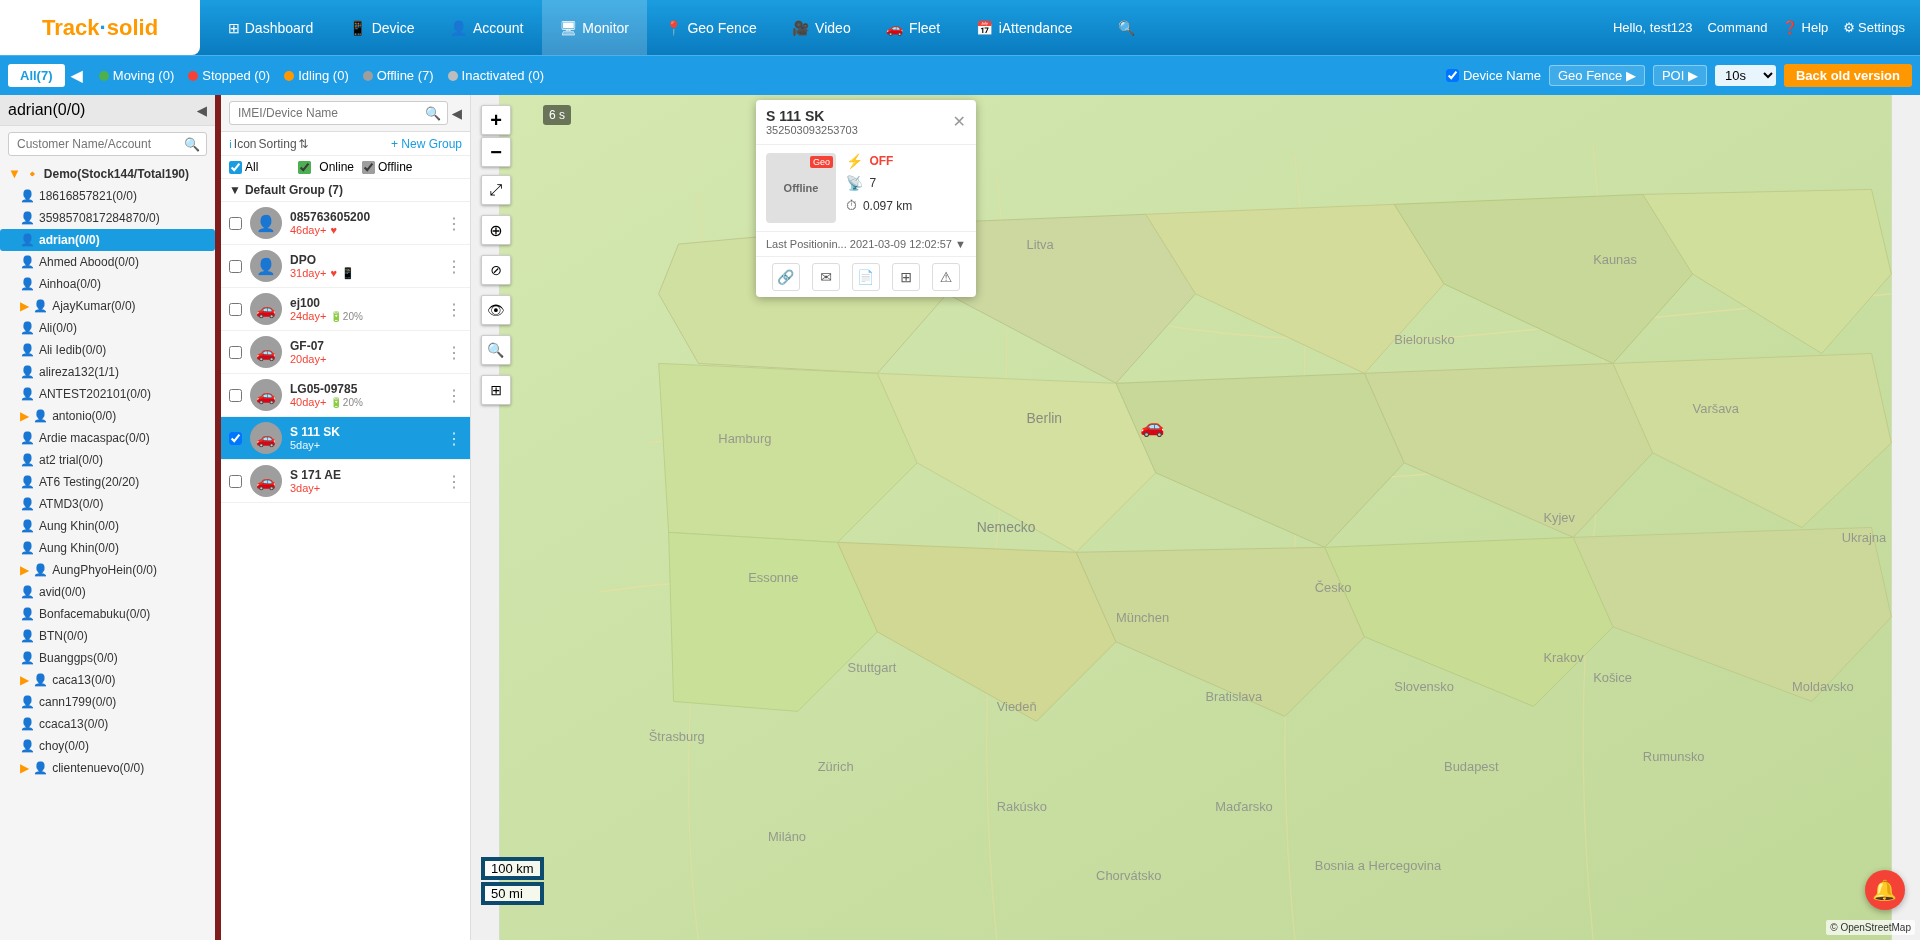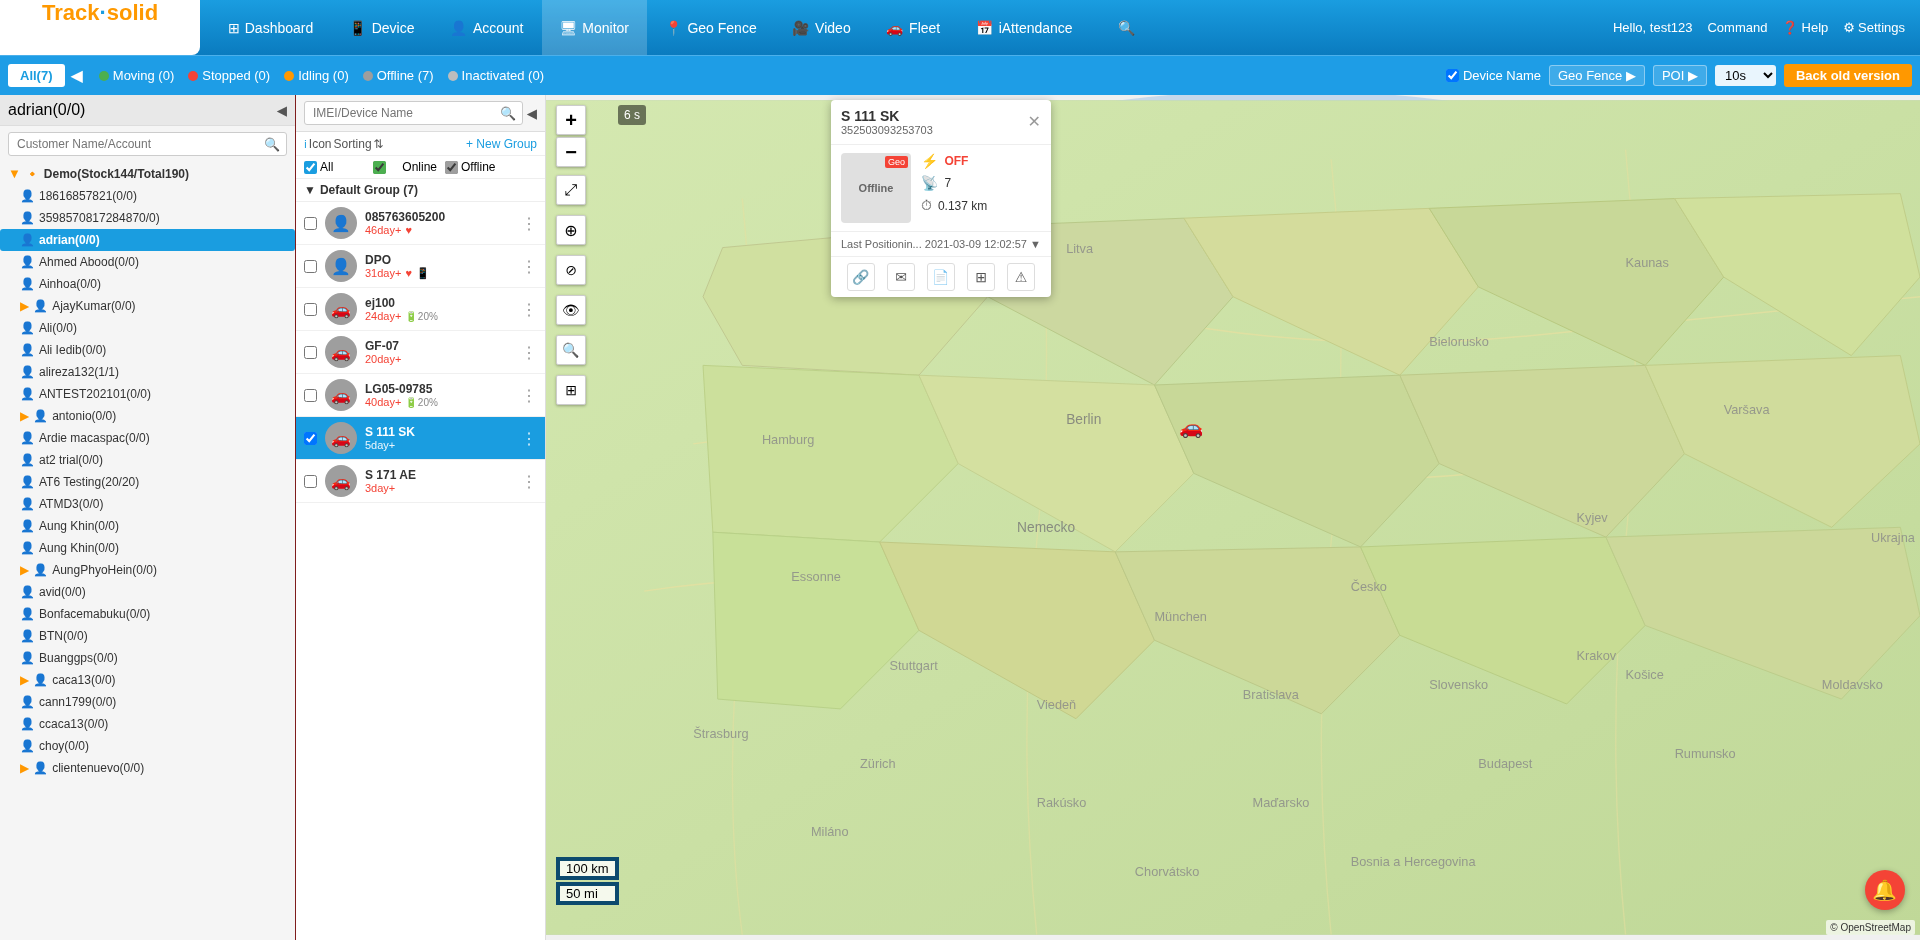--- a/index.html
+++ b/index.html
@@ -6,21 +6,21 @@
     body { width: 1920px; height: 940px; overflow: hidden; background: #f0f0f0; }
 
     
     .top-nav {
       width: 100%; height: 55px;
       background: linear-gradient(180deg, #1a9de0 0%, #0a7bbf 100%);
       display: flex; align-items: center; position: relative; z-index: 100;
     }
     .logo-area {
       width: 200px; height: 55px;
-      background: white; display: flex; justify-content: center;
+      background: white; display: flex; align-items: center; justify-content: center;
       border-radius: 0 0 8px 0;
     }
     .logo-text { font-size: 22px; font-weight: bold; color: #1a9de0; }
     .logo-text span { color: #f90; }
     .nav-items { display: flex; align-items: center; flex: 1; padding: 0 10px; }
     .nav-item {
       color: white; font-size: 14px; padding: 0 18px; height: 55px;
       display: flex; align-items: center; gap: 5px; cursor: pointer; white-space: nowrap;
     }
     .nav-item.active { background: rgba(255,255,255,0.2); }
@@ -53,21 +53,21 @@
     .all-tab {
       background: white; color: #1a9de0; font-size: 13px; font-weight: bold;
       padding: 4px 12px; border-radius: 3px; cursor: pointer; border: none;
     }
     .collapse-btn { background: none; border: none; color: white; cursor: pointer; font-size: 16px; }
 
     
     .main-layout { display: flex; width: 100%; height: calc(940px - 95px); }
 
     
-    .left-sidebar { width: 296px; background: #f5f5f5; border-right: 1px solid #7f1d1d; overflow-y: auto; flex-shrink: 0; }
+    .left-sidebar { width: 221px; background: #f5f5f5; border-right: 6px solid #7f1d1d; overflow-y: auto; flex-shrink: 0; }
     .sidebar-header { display: flex; align-items: center; padding: 6px 8px; background: #e8e8e8; border-bottom: 1px solid #ddd; justify-content: space-between; }
     .sidebar-search { padding: 6px 8px; }
     .sidebar-search input { width: 100%; padding: 4px 26px 4px 8px; border: 1px solid #ccc; border-radius: 3px; font-size: 12px; }
     .sidebar-search-wrap { position: relative; }
     .sidebar-search-icon { position: absolute; right: 6px; top: 50%; transform: translateY(-50%); color: #999; font-size: 13px; }
     .tree-item { padding: 4px 8px; cursor: pointer; display: flex; align-items: center; gap: 4px; font-size: 12px; color: #333; }
     .tree-item.highlighted { background: #1a9de0; color: white; }
     .tree-indent { padding-left: 20px; }
 
     
@@ -409,21 +409,21 @@
         <span>⇅</span>
       </span>
       <button style="font-size:12px;color:#1a9de0;border:none;background:none;cursor:pointer;">+ New Group</button>
     </div>
 
     <div style="padding:4px 8px;display:flex;align-items:center;gap:8px;border-bottom:1px solid #eee;">
       <label style="display:flex;align-items:center;gap:3px;font-size:12px;cursor:pointer;">
         <input type="checkbox" checked="" style="accent-color: rgb(26, 157, 224);">
         <span>All</span>
       </label>
-      <label style="display:flex;align-items:center;gap:16px;font-size:12px;cursor:pointer;padding-left:32px;">
+      <label style="display:flex;align-items:center;gap:8px;font-size:12px;cursor:pointer;padding-left:32px;">
         <input type="checkbox" checked="" style="accent-color: rgb(76, 175, 80);">
         <span>Online</span>
       </label>
       <label style="display:flex;align-items:center;gap:3px;font-size:12px;cursor:pointer;">
         <input type="checkbox" checked="" style="accent-color: rgb(158, 158, 158);">
         <span>Offline</span>
       </label>
     </div>
 
     <div style="padding:4px 8px;font-size:12px;color:#333;font-weight:bold;display:flex;align-items:center;gap:4px;border-bottom:1px solid #eee;">
@@ -657,21 +657,21 @@
             <div class="stat-row">
               <span class="stat-icon">⚡</span>
               <span class="stat-value off">OFF</span>
             </div>
             <div class="stat-row">
               <span class="stat-icon">📡</span>
               <span class="stat-value">7</span>
             </div>
             <div class="stat-row">
               <span class="stat-icon">⏱</span>
-              <span class="stat-value">0.137 km</span>
+              <span class="stat-value">0.097 km</span>
             </div>
           </div>
         </div>
       </div>
       <div class="popup-position">
         <span>Last Positionin...</span>
         <span>2021-03-09 12:02:57</span>
         <span style="cursor:pointer;">▼</span>
       </div>
       <div class="popup-actions">

